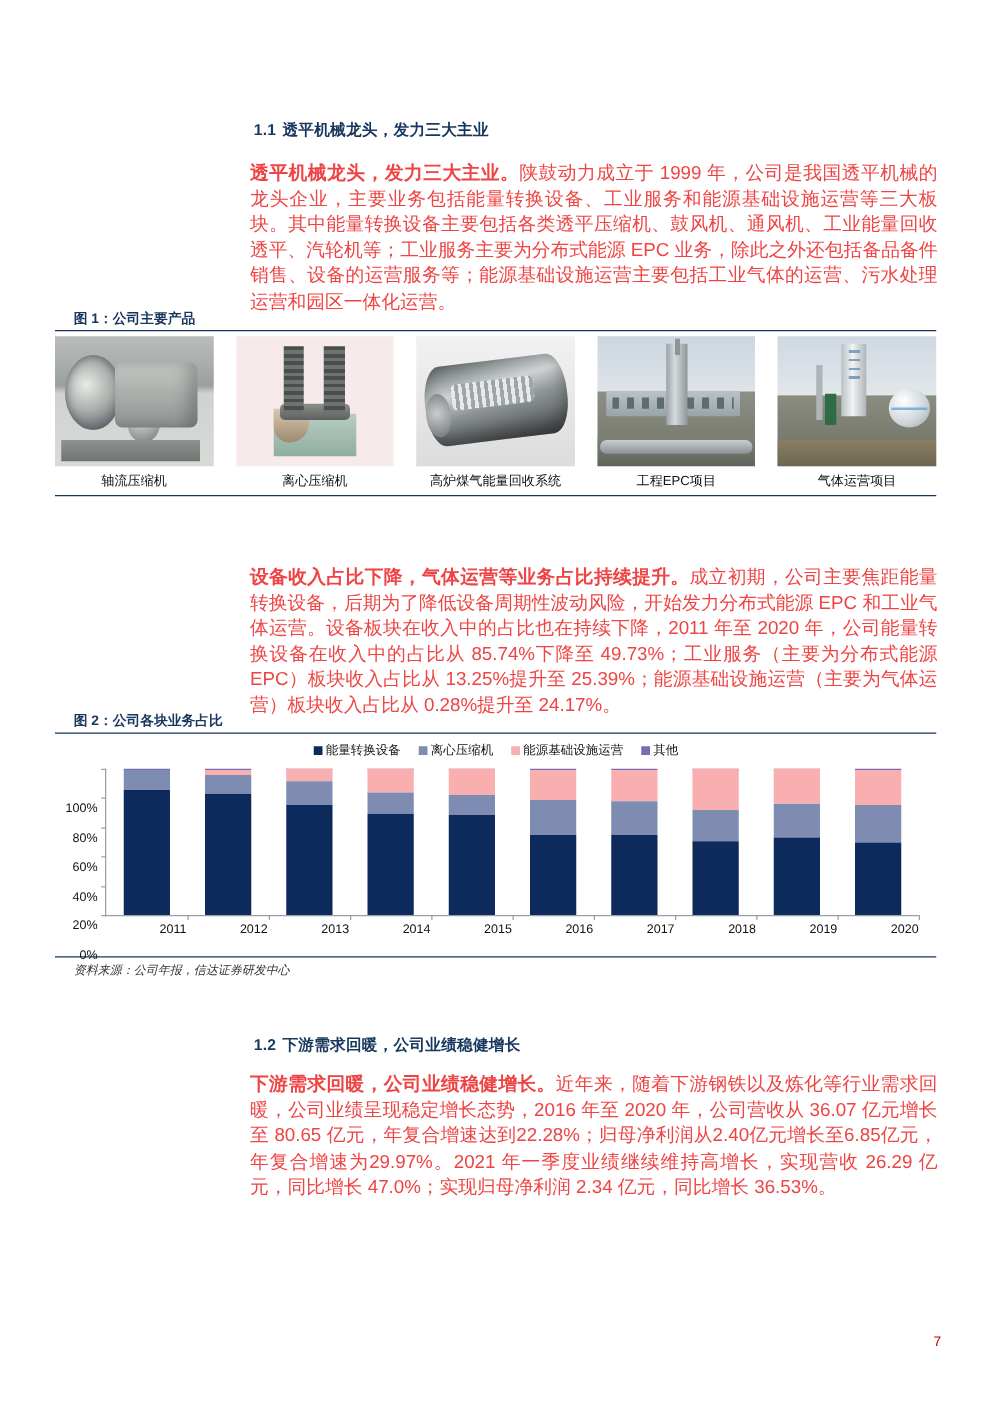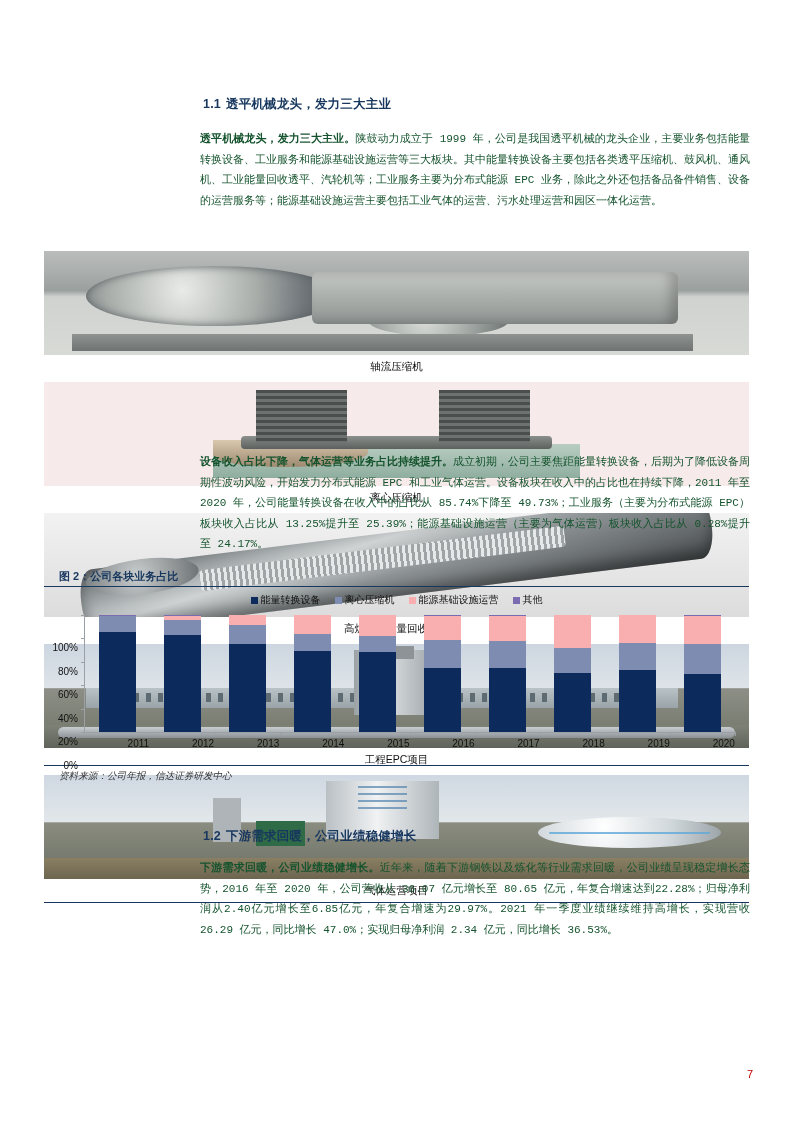--- a/index.html
+++ b/index.html
@@ -12,43 +12,43 @@
 
   
   .sec-head{
     position:absolute;font-family:"Liberation Sans","DejaVu Sans",sans-serif;
     font-weight:bold;font-size:12.5px;color:#17375e;letter-spacing:.2px;
   }
   .sec-head .num{font-weight:bold;margin-right:5px;}
 
   
   .para{
-    position:absolute;font-size:11px;line-height:20.6px;
-    text-align:justify;text-justify:inter-ideograph;color:#14532d;
-    font-family:Liberation Mono, monospace;
+    position:absolute;font-size:15px;line-height:20.6px;
+    text-align:justify;text-justify:inter-ideograph;color:#ef4444;
+    font-family:Liberation Sans, sans-serif;
   }
   .para b{font-weight:bold;}
 
   
   .fig{position:absolute;}
   .fig-title{
     font-family:"Liberation Sans","DejaVu Sans",sans-serif;
     font-weight:bold;font-size:11px;color:#17375e;
     padding-left:15px;padding-bottom:2px;
   }
   .rule-top{border-top:1.6px solid #17375e;}
   .rule-bot{border-bottom:1.6px solid #17375e;}
   .fig-src{
     font-family:"Liberation Serif","DejaVu Serif",serif;
     font-style:italic;font-size:9.6px;color:#333;
     padding:4px 0 0 15px;
   }
 
   
-  .prodrow{display:flex;gap:4px;padding:4px 0 0 0;flex-direction:column;}
+  .prodrow{display:flex;gap:18px;padding:4px 0 0 0;}
   .prodcell{flex:1;display:flex;flex-direction:column;align-items:center;}
   .photo{width:100%;height:104px;position:relative;overflow:hidden;}
   .prodcap{
     font-family:"Liberation Sans","DejaVu Sans",sans-serif;
     font-size:10.5px;color:#111;padding:5px 0 4px 0;white-space:nowrap;
   }
 
   
   .ph1{background:
      linear-gradient(180deg,#b9bcbb 0%,#a9adac 22%,#9aa09e 38%,#cfd2cf 44%,#d8dad6 100%);}
@@ -145,20 +145,21 @@
 
   <div class="sec-head" style="left:203px;top:96px;">
     <span class="num">1.1</span><span>透平机械龙头，发力三大主业</span>
   </div>
 
   <div class="para" style="left:200px;top:129px;width:550px;">
     <b>透平机械龙头，发力三大主业。</b><span>陕鼓动力成立于 1999 年，公司是我国透平机械的龙头企业，主要业务包括能量转换设备、工业服务和能源基础设施运营等三大板块。其中能量转换设备主要包括各类透平压缩机、鼓风机、通风机、工业能量回收透平、汽轮机等；工业服务主要为分布式能源 EPC 业务，除此之外还包括备品备件销售、设备的运营服务等；能源基础设施运营主要包括工业气体的运营、污水处理运营和园区一体化运营。</span>
   </div>
 
   <div class="fig" style="left:44px;top:247px;width:705px;">
+    <div class="fig-title rule-bot">图 1：公司主要产品</div>
 
     <div class="prodrow">
 
       <div class="prodcell">
         <div class="photo ph1">
           <span class="drum"></span>
             <span class="pedestal"></span>
         </div>
         <div class="prodcap">轴流压缩机</div>
       </div>

